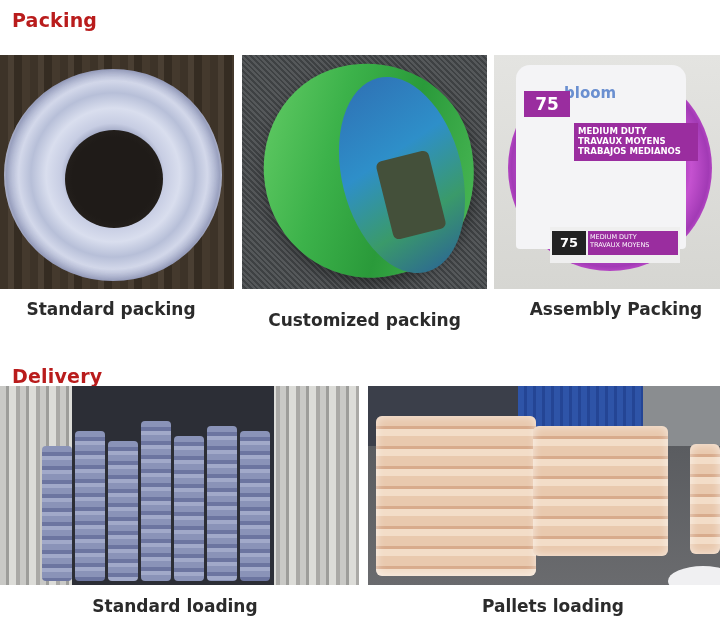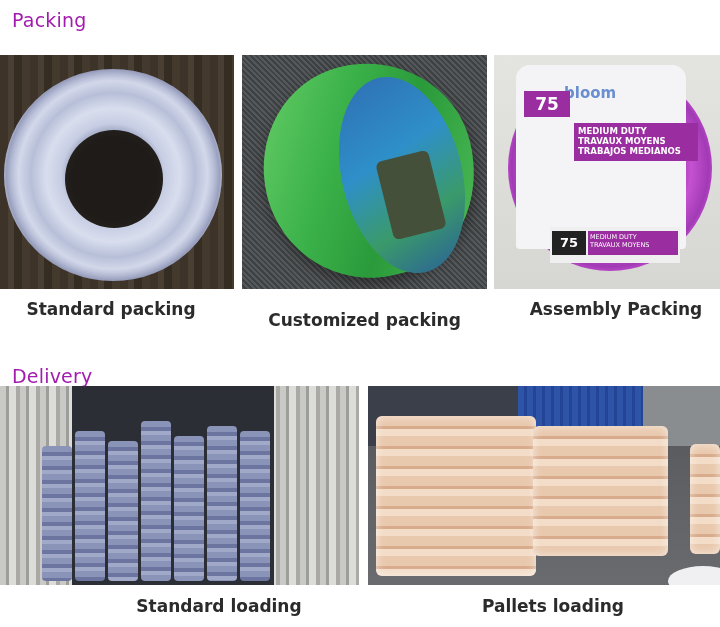--- a/index.html
+++ b/index.html
@@ -1,18 +1,18 @@
 <!DOCTYPE html>
 <html><head>
 <meta charset="utf-8">
 <style>
   html, body { margin:0; padding:0; background:#ffffff; }
   body { width:720px; height:627px; position:relative; overflow:hidden;
          font-family:"DejaVu Sans", "Liberation Sans", sans-serif; color:#222; }
-  .section-title { position:absolute; left:12px; font-size:19px; font-weight:normal; color:#a21caf; margin:0; letter-spacing:0.2px; }
+  .section-title { position:absolute; left:12px; font-size:19px; font-weight:bold; color:#b91c1c; margin:0; letter-spacing:0.2px; }
   .photo { position:absolute; overflow:hidden; }
   .caption { position:absolute; text-align:center; font-size:17px; font-weight:bold; color:#2b2b2b; }
 
   
   .p1 { background: repeating-linear-gradient(90deg,#3d3328 0 8px,#4a3f33 8px 14px,#352c22 14px 22px,#44392d 22px 30px); }
   .p1 .ring { position:absolute; left:4px; top:14px; width:218px; height:212px; border-radius:50%;
     background: radial-gradient(circle at 50% 50%, #2b2520 0 24%, #8e96b5 26%, #c7cde3 34%, #d9deee 44%, #b7bfd8 54%, #d3d8ea 62%, #aab2cf 70%, #cfd4e6 72%);
     box-shadow: inset 0 0 12px rgba(40,40,80,0.35); }
   .p1 .hole { position:absolute; left:65px; top:75px; width:98px; height:98px; border-radius:50%;
     background: radial-gradient(circle,#1f1b18 0 60%,#2d2924 100%); }
@@ -106,14 +106,14 @@
 
 <div class="photo p5" style="left:368px; top:386px; width:352px; height:199px;" title="Shrink-wrapped hose coils on wooden pallets near trucks">
   <div class="truck"></div>
   <div class="truck2"></div>
   <div class="pallet" style="left:8px; top:30px; width:160px; height:160px;"></div>
   <div class="pallet" style="left:165px; top:40px; width:135px; height:130px;"></div>
   <div class="pallet" style="left:322px; top:58px; width:30px; height:110px;"></div>
   <div class="wrap"></div>
 </div>
 
-<div class="caption" style="left:0; top:596px; width:350px;margin-left:44px;">Standard loading</div>
+<div class="caption" style="left:0; top:596px; width:350px;">Standard loading</div>
 <div class="caption" style="left:368px; top:596px; width:370px;">Pallets loading</div>
 
 </body></html>

